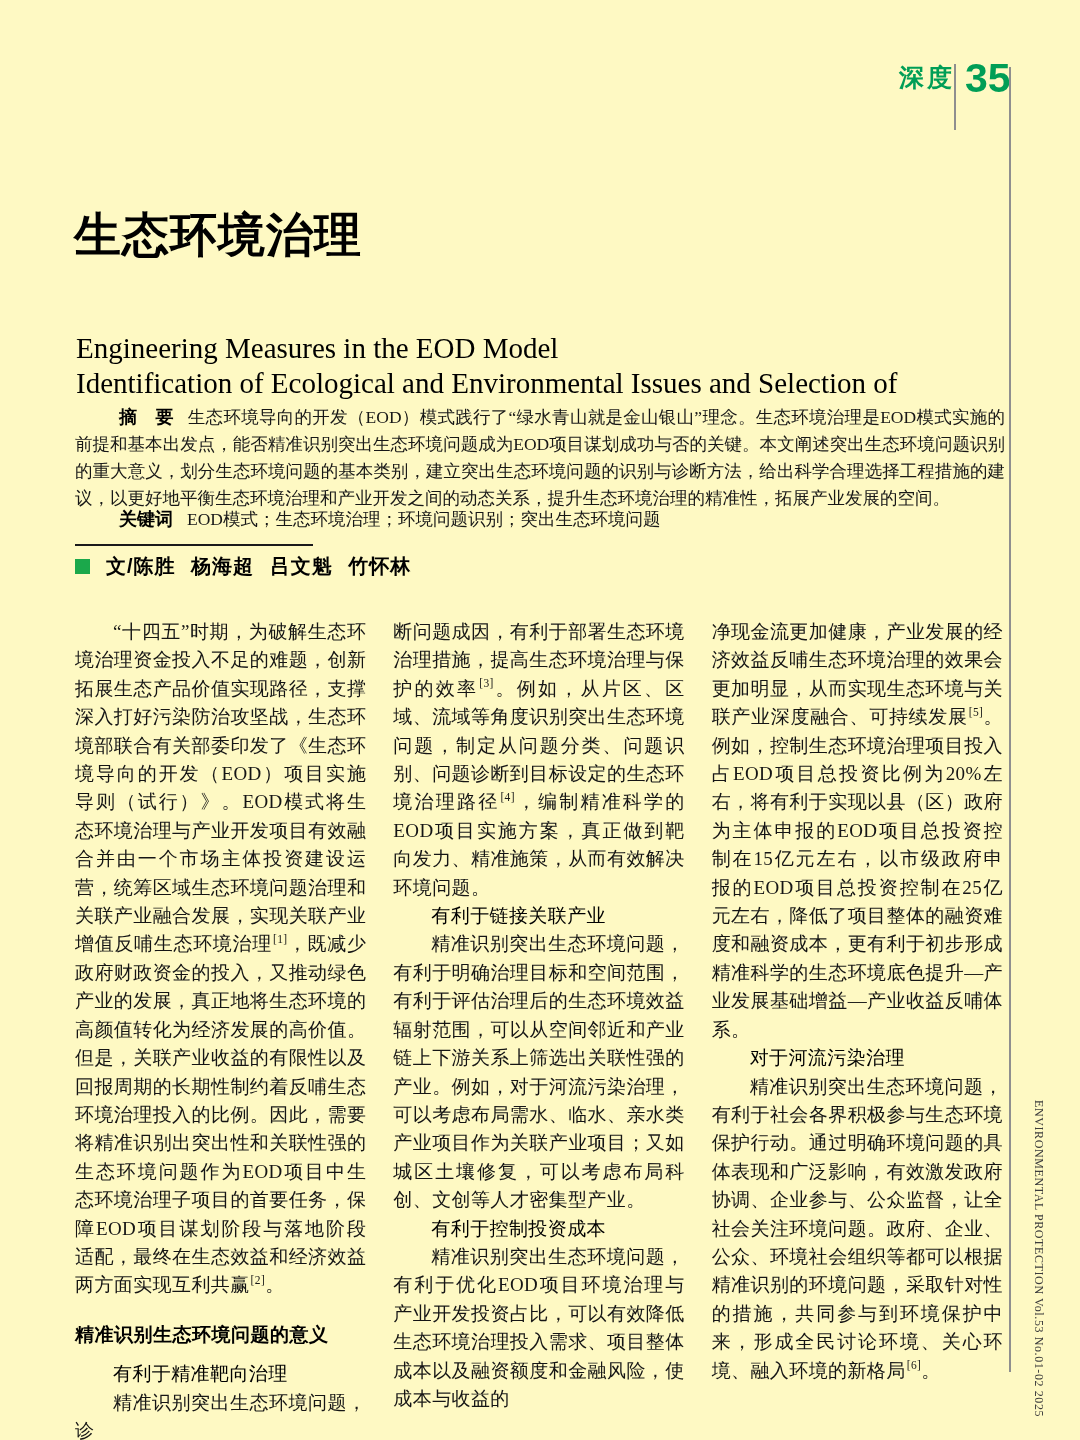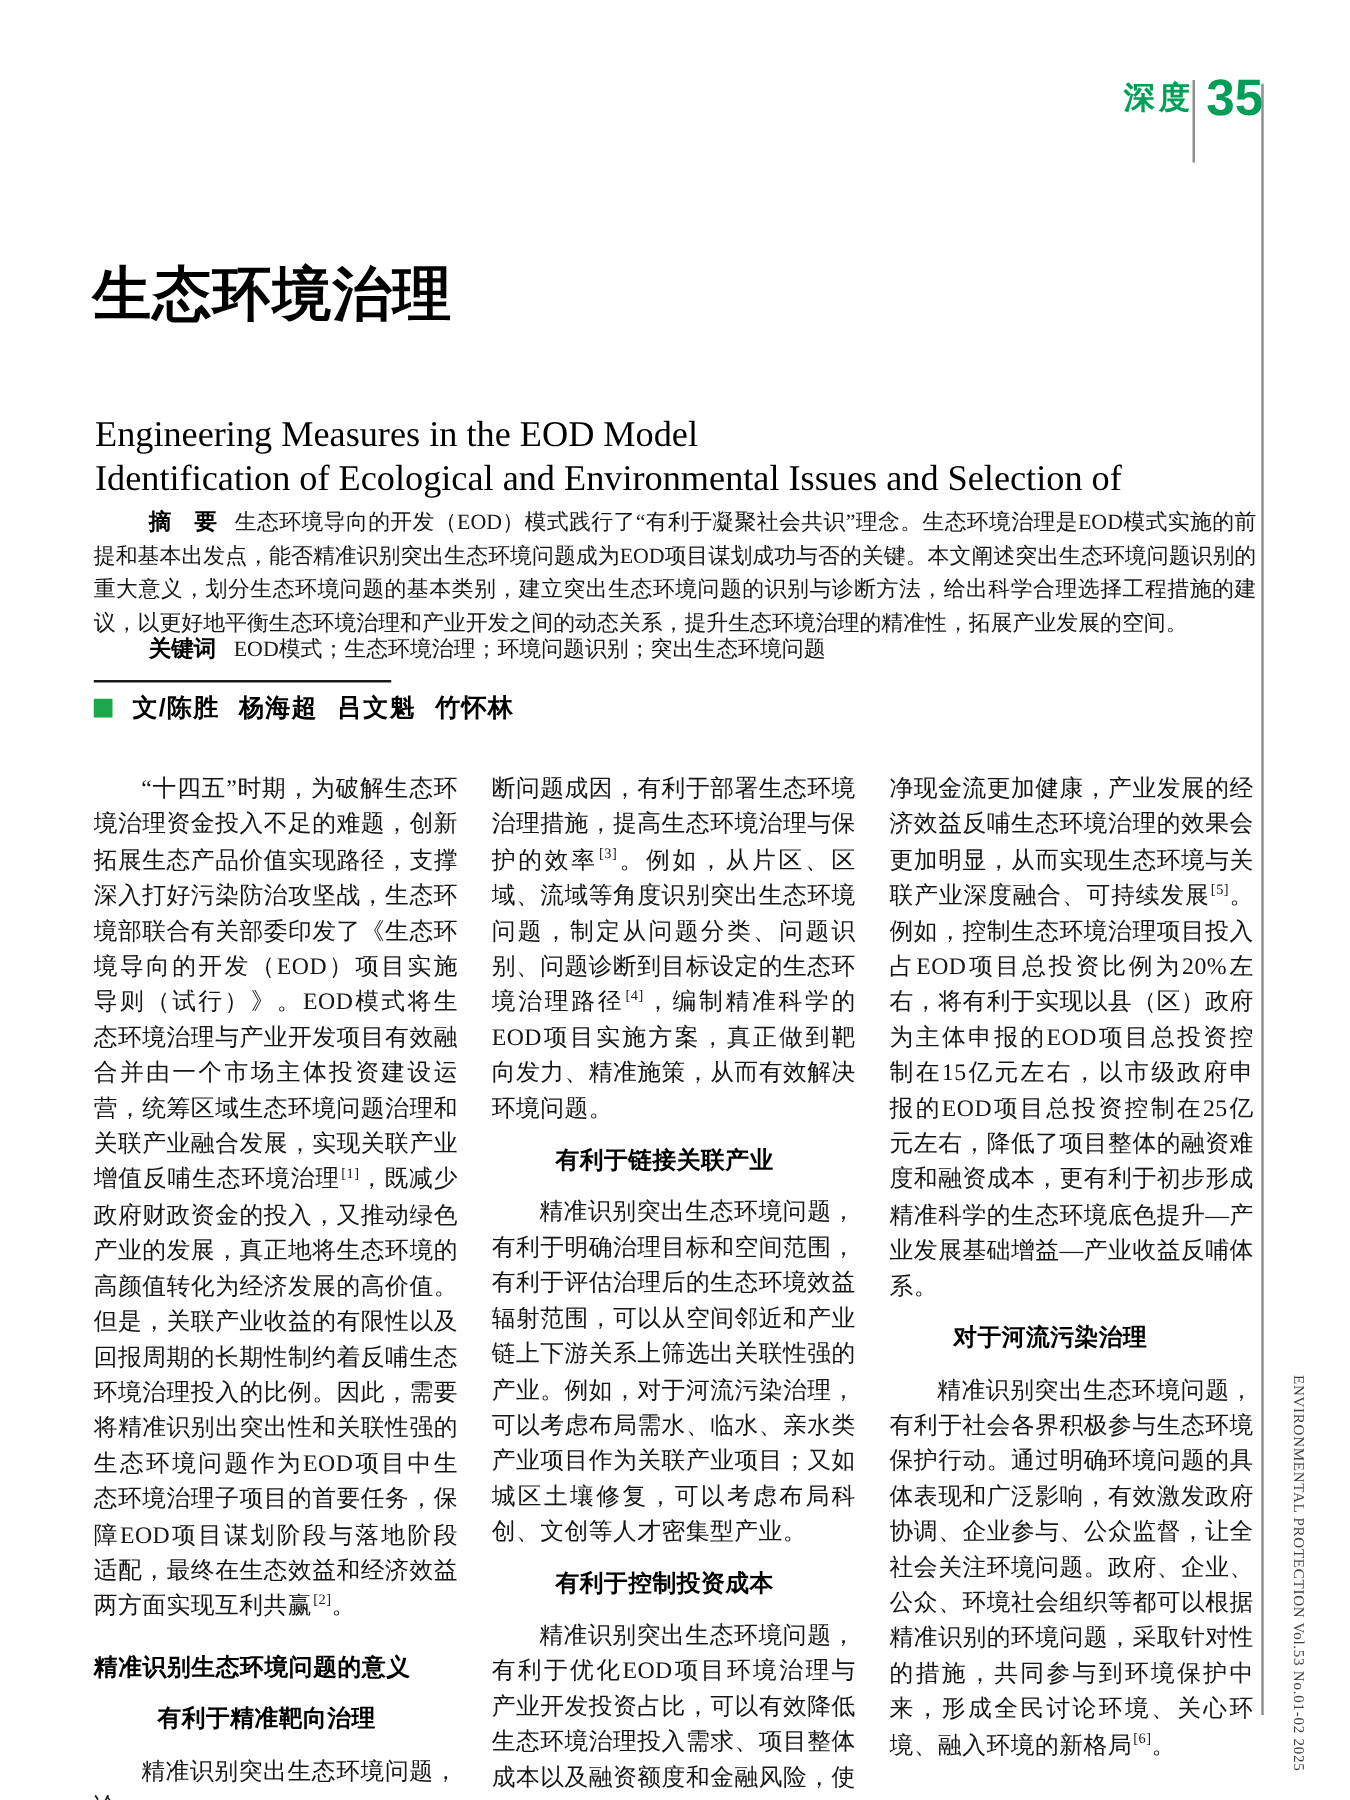--- a/index.html
+++ b/index.html
@@ -1,18 +1,18 @@
 <!DOCTYPE html>
 <html><head>
 <meta charset="utf-8">
 <style>
   html,body{margin:0;padding:0;background:#e8e8e8;}
   .page{
     position:relative;width:1080px;height:1440px;margin:0 auto;
-    background:#ffffff;overflow:hidden;
+    background:#fef9c3;overflow:hidden;
     font-family:"Liberation Serif","DejaVu Serif",serif;color:#151515;
   }
   
   .section-label{
     position:absolute;left:899px;top:61px;
     font-family:"Liberation Sans","DejaVu Sans",sans-serif;
     font-weight:bold;font-size:25px;letter-spacing:3px;color:#009e56;
   }
   .header-divider{position:absolute;left:954px;top:64px;width:2px;height:66px;background:#8f8f8f;}
   .page-number{
@@ -62,21 +62,21 @@
   }
   .col{font-size:19px;line-height:28.4px;text-align:justify;letter-spacing:0.4px;}
   .col p{margin:0;text-indent:2em;}
   .col p.cont{text-indent:0;}
   .col h3{
     font-family:"Liberation Sans","DejaVu Sans",sans-serif;
     font-size:19px;font-weight:bold;letter-spacing:0.5px;
     margin:21px 0 11px;text-indent:0;color:#000;
   }
   .col h4{
-    font-size:19px;font-weight:bold;margin:13px;text-indent:2em;color:#000;
+    font-size:19px;font-weight:normal;margin:0;text-indent:2em;color:#000;
     font-family:"Liberation Serif","DejaVu Serif",serif;
   }
   .col sup{font-size:11.5px;line-height:0;margin-left:1px;}
 </style>
 </head>
 <body>
 
 <div class="page">
 
   <div class="section-label">深度</div>
@@ -87,21 +87,21 @@
 
   <div class="title-cn">
     <div>生态环境治理</div>
   </div>
 
   <div class="title-en">
     <div>Engineering Measures in the EOD Model</div>
     <div>Identification of Ecological and Environmental Issues and Selection of</div>
   </div>
 
-  <div class="abstract"><span class="meta-label">摘　要</span><span>生态环境导向的开发（EOD）模式践行了“有利于凝聚社会共识”理念。生态环境治理是EOD模式实施的前提和基本出发点，能否精准识别突出生态环境问题成为EOD项目谋划成功与否的关键。本文阐述突出生态环境问题识别的重大意义，划分生态环境问题的基本类别，建立突出生态环境问题的识别与诊断方法，给出科学合理选择工程措施的建议，以更好地平衡生态环境治理和产业开发之间的动态关系，提升生态环境治理的精准性，拓展产业发展的空间。</span></div>
+  <div class="abstract"><span class="meta-label">摘　要</span><span>生态环境导向的开发（EOD）模式践行了“绿水青山就是金山银山”理念。生态环境治理是EOD模式实施的前提和基本出发点，能否精准识别突出生态环境问题成为EOD项目谋划成功与否的关键。本文阐述突出生态环境问题识别的重大意义，划分生态环境问题的基本类别，建立突出生态环境问题的识别与诊断方法，给出科学合理选择工程措施的建议，以更好地平衡生态环境治理和产业开发之间的动态关系，提升生态环境治理的精准性，拓展产业发展的空间。</span></div>
 
   <div class="keywords"><span class="meta-label">关键词</span><span>EOD模式；生态环境治理；环境问题识别；突出生态环境问题</span></div>
 
   <div class="byline-rule"></div>
   <div class="byline">
     <span class="byline-square"></span>
     <span class="byline-text">文/陈胜 杨海超 吕文魁 竹怀林</span>
   </div>
 
   <div class="columns" id="columns">

